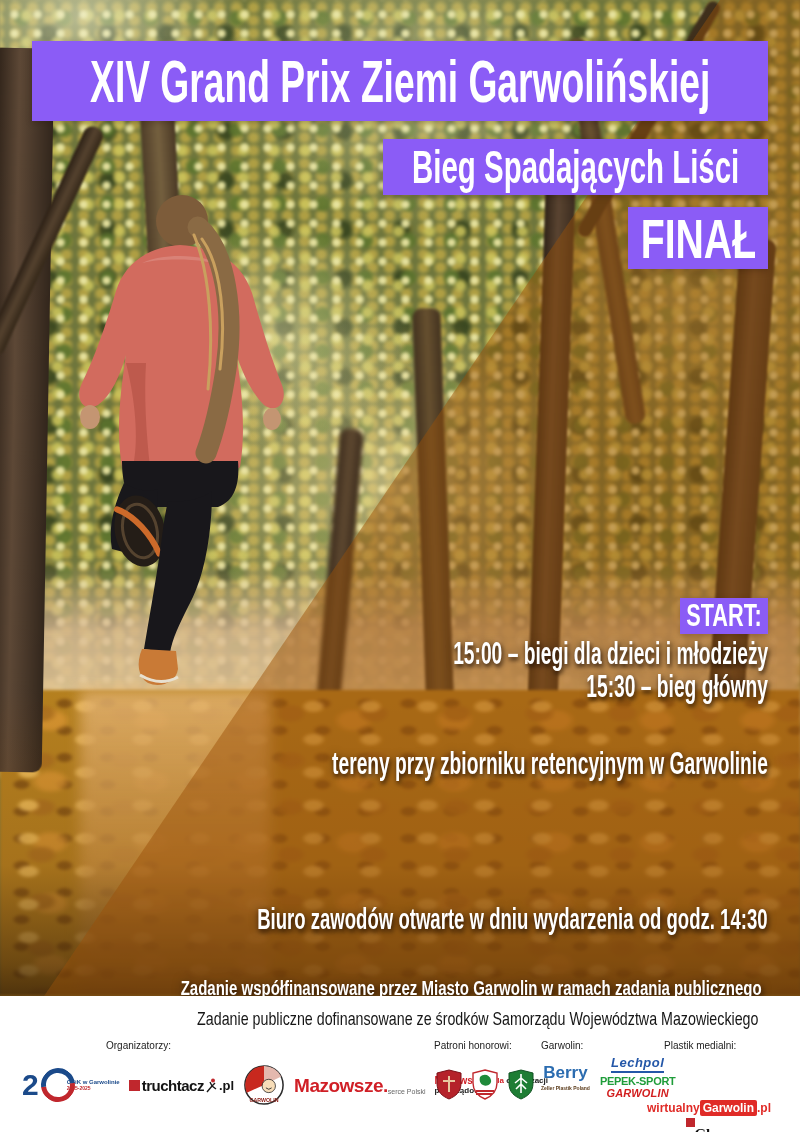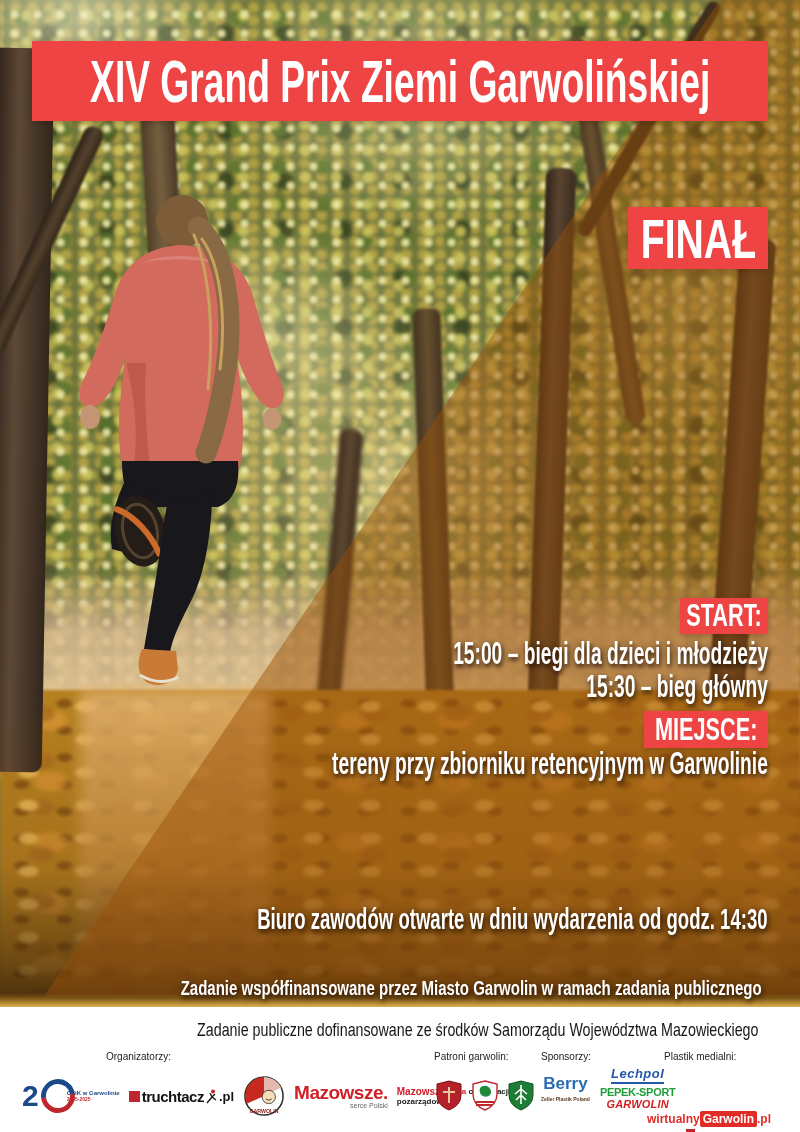--- a/index.html
+++ b/index.html
@@ -55,21 +55,21 @@
     background:linear-gradient(180deg, rgba(150,95,25,0) 0%, rgba(120,72,18,.25) 55%, rgba(60,35,8,.6) 86%, rgba(40,22,5,.8) 100%);}
   .overlay{position:absolute;inset:0;background:rgba(190,108,14,.40);
     clip-path:polygon(90% 0,100% 0,100% 100%,4.5% 100%);}
   .overlay2{position:absolute;inset:0;background:rgba(120,60,0,.16);mix-blend-mode:multiply;
     clip-path:polygon(90% 0,100% 0,100% 100%,4.5% 100%);}
   .gold-strip{position:absolute;left:0;right:0;bottom:0;height:15px;
     background:linear-gradient(180deg, rgba(80,50,10,0) 0%, #7c5516 35%, #c79a3e 78%, #e2bd62 100%);}
 
   
   .cond{display:inline-block;white-space:nowrap;transform:scaleX(var(--sx,.64));transform-origin:center;}
-  .banner{position:absolute;background:#ef4444;color:#fff;font-weight:bold;
+  .banner{position:absolute;background:#8b5cf6;color:#fff;font-weight:bold;
     display:flex;align-items:center;justify-content:center;box-shadow:0 2px 6px rgba(40,15,5,.25);}
   .title-banner{left:32px;top:41px;width:736px;height:80px;font-size:60px;}
   .title-banner .cond{--sx:.62;}
   .subtitle-banner{right:32px;top:139px;width:385px;height:56px;font-size:46px;}
   .subtitle-banner .cond{--sx:.64;}
   .final-banner{right:32px;top:207px;width:140px;height:62px;font-size:56px;}
   .final-banner .cond{--sx:.70;}
   .date-banner{right:32px;top:514px;width:364px;height:52px;font-size:46px;}
   .date-banner .cond{--sx:.64;}
   .tag{font-size:31px;}
@@ -81,21 +81,21 @@
     text-shadow:2px 3px 6px rgba(35,18,5,.85), 0 0 12px rgba(35,18,5,.4);}
   .wline .cond{transform-origin:100% 50%;--sx:.62;}
   .l-start1{top:636px;} .l-start2{top:669px;}
   .l-place{top:746px;} .l-dist1{top:828px;} .l-dist2{top:861px;}
   .l-info1{top:903px;font-size:29px;} .l-info2{top:931px;font-size:29px;}
   .l-info1 .cond,.l-info2 .cond{--sx:.64;}
   .l-cofi{top:977px;right:38px;font-size:20px;}
   .l-cofi .cond{--sx:.75;}
 
   
-  .footer{position:absolute;left:0;right:0;bottom:1px;height:124px;background:#fff;color:#1c1c1c;}
+  .footer{position:absolute;left:0;right:0;bottom:12px;height:124px;background:#fff;color:#1c1c1c;}
   .public-line{position:absolute;top:12px;right:42px;font-size:19px;font-weight:400;white-space:nowrap;
     transform:scaleX(.75);transform-origin:100% 50%;color:#161616;}
   .flabel{position:absolute;font-size:10px;font-weight:normal;color:#222;white-space:nowrap;}
   .lab-org{left:106px;top:44px;} .lab-hon{left:434px;top:44px;}
   .lab-spon{left:541px;top:44px;} .lab-med{left:664px;top:44px;}
   .lrow{position:absolute;display:flex;align-items:center;}
   .org-row{left:22px;top:60px;height:58px;gap:9px;}
   .hon-row{left:436px;top:66px;height:44px;gap:10px;}
   .spon-row{left:541px;top:60px;height:56px;gap:10px;align-items:flex-start;}
   .med-col{left:650px;top:62px;width:118px;display:flex;flex-direction:column;align-items:center;gap:3px;position:absolute;margin-top:43px;}
@@ -105,21 +105,21 @@
   .csik-ring{width:24px;height:24px;border-radius:50%;border:5px solid #1b4a8a;
     border-right-color:#c0272d;border-bottom-color:#c0272d;transform:rotate(38deg);}
   .csik-txt{display:flex;flex-direction:column;margin-left:-10px;}
   .csik-name{font-size:6px;font-weight:bold;color:#1b4a8a;white-space:nowrap;}
   .csik-years{font-size:5px;font-weight:bold;color:#c0272d;}
   .truch{display:flex;align-items:center;gap:1px;}
   .tr-sq{width:11px;height:11px;background:#c0272d;margin-right:1px;}
   .tr-name{font-size:15px;font-weight:bold;color:#141414;letter-spacing:-.5px;}
   .tr-pl{font-size:13px;font-weight:bold;color:#141414;}
   .badge{width:42px;height:42px;}
-  .mazow{display:flex;flex-direction:column;align-items:flex-end;}
+  .mazow{display:flex;flex-direction:row;align-items:flex-end;}
   .mazow-name{font-size:19px;font-weight:bold;color:#d01f26;letter-spacing:-.5px;line-height:1;}
   .mazow-tag{font-size:7px;color:#666;}
   .ngo{display:flex;flex-direction:column;align-items:flex-start;line-height:1.15;}
   .ngo-top{display:flex;align-items:center;gap:2px;}
   .ngo-name{font-size:10px;font-weight:bold;color:#d01f26;}
   .chev{display:inline-block;width:5px;height:8px;position:relative;}
   .chev::before,.chev::after{content:"";position:absolute;top:0;width:2px;height:8px;background:#d01f26;
     clip-path:polygon(0 0,100% 50%,0 100%,60% 50%);}
   .chev::after{left:3px;}
   .ngo-l1,.ngo-l2{font-size:8px;font-weight:bold;color:#1a1a1a;white-space:nowrap;}
@@ -194,55 +194,55 @@
 
     <div class="ground-shade"></div>
     <div class="overlay"></div>
     <div class="overlay2"></div>
     <div class="gold-strip"></div>
   </div>
 
   <div class="banner title-banner">
     <span class="cond">XIV Grand Prix Ziemi Garwolińskiej</span>
   </div>
+  <div class="banner subtitle-banner">
+    <span class="cond">Bieg Spadających Liści</span>
+  </div>
   <div class="banner final-banner">
     <span class="cond">FINAŁ</span>
   </div>
 
   <div class="banner tag start-label">
     <span class="cond">START:</span>
   </div>
   <div class="wline l-start1">
     <span class="cond">15:00 – biegi dla dzieci i młodzieży</span>
   </div>
   <div class="wline l-start2">
     <span class="cond">15:30 – bieg główny</span>
   </div>
 
-  <div class="banner tag miejsce-label">
-    <span class="cond">MIEJSCE:</span>
-  </div>
   <div class="wline l-place">
     <span class="cond">tereny przy zbiorniku retencyjnym w Garwolinie</span>
   </div>
 
 
   <div class="wline l-info1">
     <span class="cond">Biuro zawodów otwarte w dniu wydarzenia od godz. 14:30</span>
   </div>
   <div class="wline l-cofi">
     <span class="cond">Zadanie współfinansowane przez Miasto Garwolin w ramach zadania publicznego</span>
   </div>
 
   <div class="footer">
     <div class="public-line">Zadanie publiczne dofinansowane ze środków Samorządu Województwa Mazowieckiego</div>
 
     <div class="flabel lab-org">Organizatorzy:</div>
-    <div class="flabel lab-hon">Patroni garwolin:</div>
-    <div class="flabel lab-spon">Sponsorzy:</div>
+    <div class="flabel lab-hon">Patroni honorowi:</div>
+    <div class="flabel lab-spon">Garwolin:</div>
     <div class="flabel lab-med">Plastik medialni:</div>
 
     <div class="lrow org-row">
       <div class="csik">
         <span class="csik-num">2</span>
         <span class="csik-ring"></span>
         <span class="csik-txt">
           <span class="csik-name">CSiK w Garwolinie</span>
           <span class="csik-years">2005-2025</span>
         </span>

